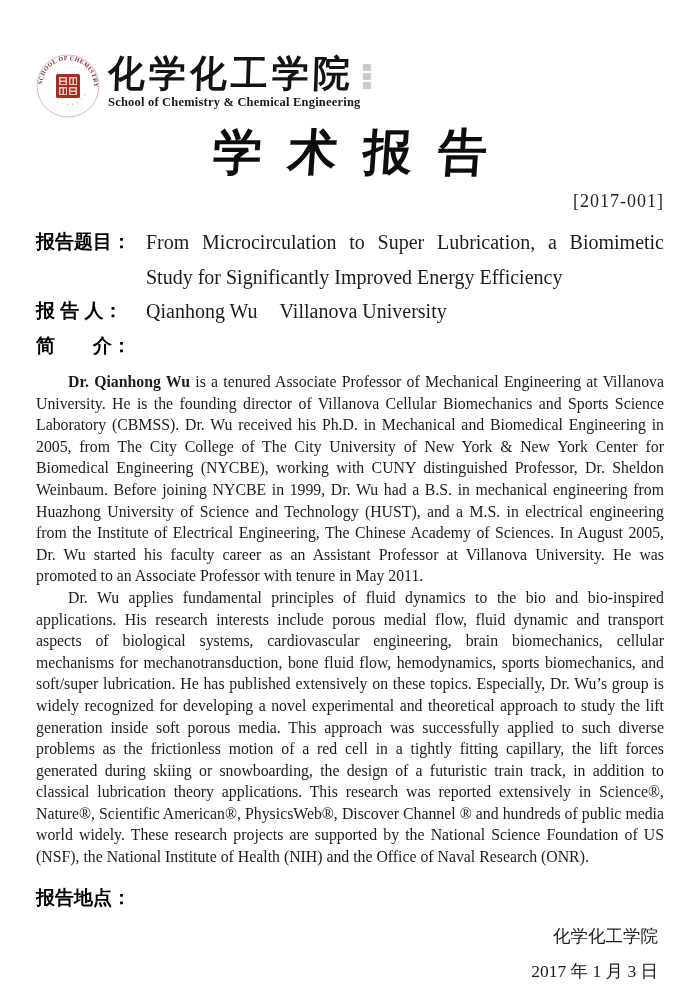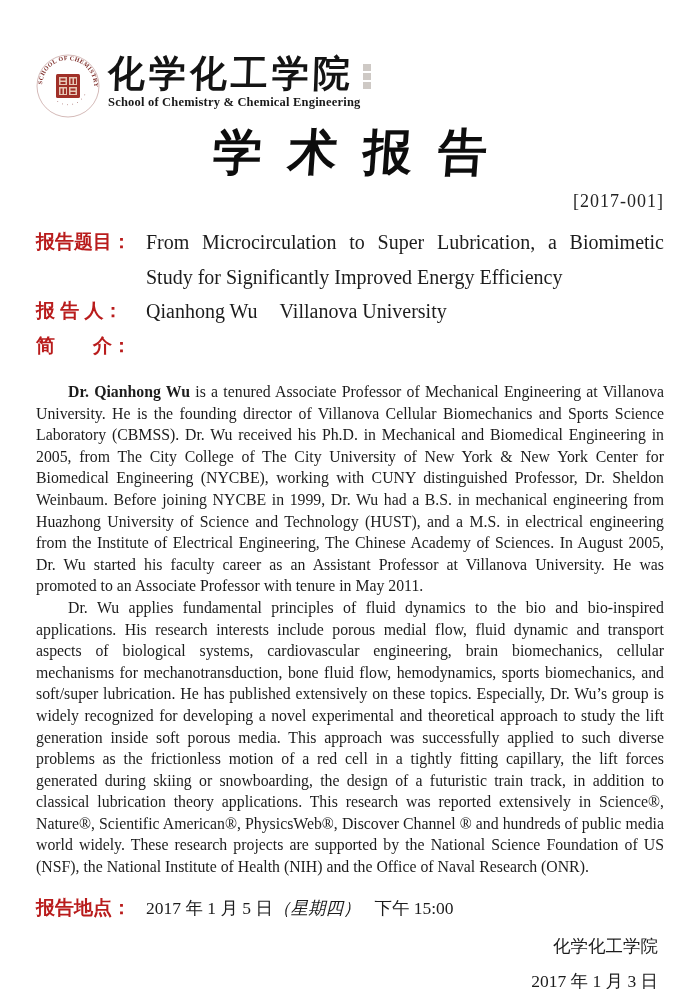--- a/index.html
+++ b/index.html
@@ -36,28 +36,28 @@
     text-align:right; font-size:18px; letter-spacing:1px; margin-top:9px;
     color:#222;
   }
 
   
   .fields { margin-top:13px; }
   .field-row { display:flex; align-items:flex-start; }
   .field-label {
     flex:none; width:110px; white-space:pre;
     font-family:"Liberation Sans","DejaVu Sans",sans-serif;
-    font-weight:bold; font-size:19px; line-height:34.5px; color:#b91c1c;
+    font-weight:bold; font-size:19px; line-height:34.5px; color:#000000;
   }
   .field-value { flex:1; font-size:20px; line-height:34.5px; color:#1c1c1c; }
   .field-value.justified { text-align:justify; }
   .affiliation { margin-left:22px;text-align:right; }
 
   
-  .bio { margin-top:18px; }
+  .bio { margin-top:8px; }
   .bio p {
     margin:0; font-size:15.8px; line-height:21.6px; text-align:justify;
     text-indent:32px; color:#1c1c1c;
   }
   .bold-lead { font-weight:bold; }
 
   
   .when-where { margin-top:13px; }
   .when-where .field-value { font-size:17.5px; }
   .kai { font-family:"Liberation Serif","DejaVu Serif",serif; font-style:italic; }
@@ -139,23 +139,20 @@
   </div>
 
   <div class="bio">
     <p><span class="bold-lead">Dr. Qianhong Wu</span><span> is a tenured Associate Professor of Mechanical Engineering at Villanova University. He is the founding director of Villanova Cellular Biomechanics and Sports Science Laboratory (CBMSS). Dr. Wu received his Ph.D. in Mechanical and Biomedical Engineering in 2005, from The City College of The City University of New York &amp; New York Center for Biomedical Engineering (NYCBE), working with CUNY distinguished Professor, Dr. Sheldon Weinbaum. Before joining NYCBE in 1999, Dr. Wu had a B.S. in mechanical engineering from Huazhong University of Science and Technology (HUST), and a M.S. in electrical engineering from the Institute of Electrical Engineering, The Chinese Academy of Sciences. In August 2005, Dr. Wu started his faculty career as an Assistant Professor at Villanova University. He was promoted to an Associate Professor with tenure in May 2011.</span></p>
     <p>Dr. Wu applies fundamental principles of fluid dynamics to the bio and bio-inspired applications. His research interests include porous medial flow, fluid dynamic and transport aspects of biological systems, cardiovascular engineering, brain biomechanics, cellular mechanisms for mechanotransduction, bone fluid flow, hemodynamics, sports biomechanics, and soft/super lubrication. He has published extensively on these topics. Especially, Dr. Wu’s group is widely recognized for developing a novel experimental and theoretical approach to study the lift generation inside soft porous media. This approach was successfully applied to such diverse problems as the frictionless motion of a red cell in a tightly fitting capillary, the lift forces generated during skiing or snowboarding, the design of a futuristic train track, in addition to classical lubrication theory applications. This research was reported extensively in Science®, Nature®, Scientific American®, PhysicsWeb®, Discover Channel ® and hundreds of public media world widely. These research projects are supported by the National Science Foundation of US (NSF), the National Institute of Health (NIH) and the Office of Naval Research (ONR).</p>
   </div>
 
   <div class="when-where">
     <div class="field-row">
       <div class="field-label">报告地点：</div>
-      <div class="field-value">
-        <span>2017 年 1 月 5 日</span><span class="kai">（星期四）</span><span class="clock">下午 15:00</span>
-      </div>
     </div>
   </div>
 
   <div class="footer">
     <div>化学化工学院</div>
     <div>2017 年 1 月 3 日</div>
   </div>
 
 </div>
 

